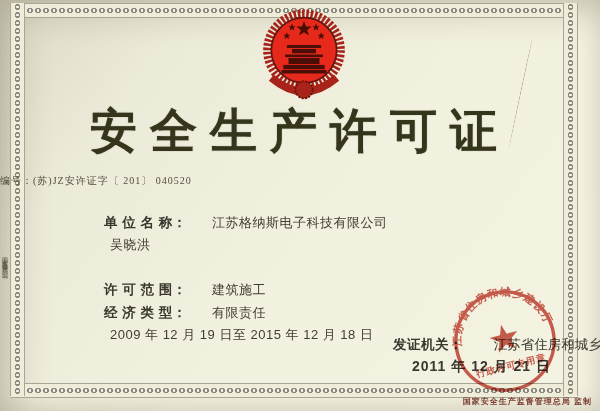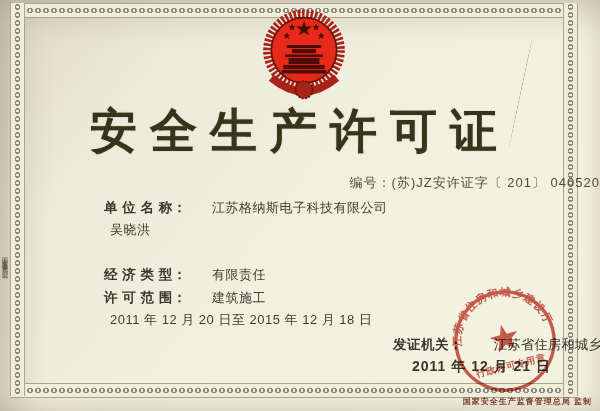--- a/index.html
+++ b/index.html
@@ -36,25 +36,26 @@
   .title{
     position:absolute;left:0;right:0;top:100px;
     text-align:center;
     font-size:47px;font-weight:700;letter-spacing:13px;
     color:#35351c;
     text-shadow:0 0 1px rgba(53,53,28,.6);
     white-space:nowrap;
   }
   .number-line{
     position:absolute;left:0;right:0;top:174px;
-    text-align:right;
-    font-size:13px;color:#514c3e;letter-spacing:1px;
+    text-align:left;
+    font-size:10px;color:#514c3e;letter-spacing:1px;
     white-space:nowrap;
+    font-family:Liberation Serif, serif;
   }
-  .fields{position:absolute;left:104px;top:199px;width:470px;}
+  .fields{position:absolute;left:104px;top:214px;width:470px;}
   .frow{display:flex;align-items:baseline;height:22.4px;white-space:nowrap;}
   .flabel{
     display:inline-block;width:102px;
     font-size:13.5px;font-weight:700;color:#3a382e;letter-spacing:.5px;
     flex:none;
   }
   .fvalue{font-size:13px;color:#403d32;margin-left:6px;letter-spacing:.5px;text-align:center;}
   .issuer{
     position:absolute;left:393px;top:336px;white-space:nowrap;
     font-size:13.5px;color:#3a382e;
@@ -132,29 +133,29 @@
     <div class="frow">
       <span class="flabel">单 位 名 称：</span>
       <span class="fvalue">江苏格纳斯电子科技有限公司</span>
     </div>
     <div class="frow">
       <span class="fvalue">吴晓洪</span>
     </div>
     <div class="frow">
     </div>
     <div class="frow">
+      <span class="flabel">许 可 范 围：</span>
+      <span class="fvalue">建筑施工</span>
+    </div>
+    <div class="frow">
       <span class="flabel">经 济 类 型：</span>
       <span class="fvalue">有限责任</span>
     </div>
     <div class="frow">
-      <span class="flabel">许 可 范 围：</span>
-      <span class="fvalue">建筑施工</span>
-    </div>
-    <div class="frow">
-      <span class="fvalue">2011 年 12 月 20 日至 2015 年 12 月 18 日</span>
+      <span class="fvalue">2009 年 12 月 19 日至 2015 年 12 月 18 日</span>
     </div>
   </div>
 
   <div class="issuer">
     <span class="flabel">发证机关：</span>
     <span>江苏省住房和城乡建设厅</span>
   </div>
   <div class="issue-date">2011 年 12 月 21 日</div>
 
   <div class="seal">

